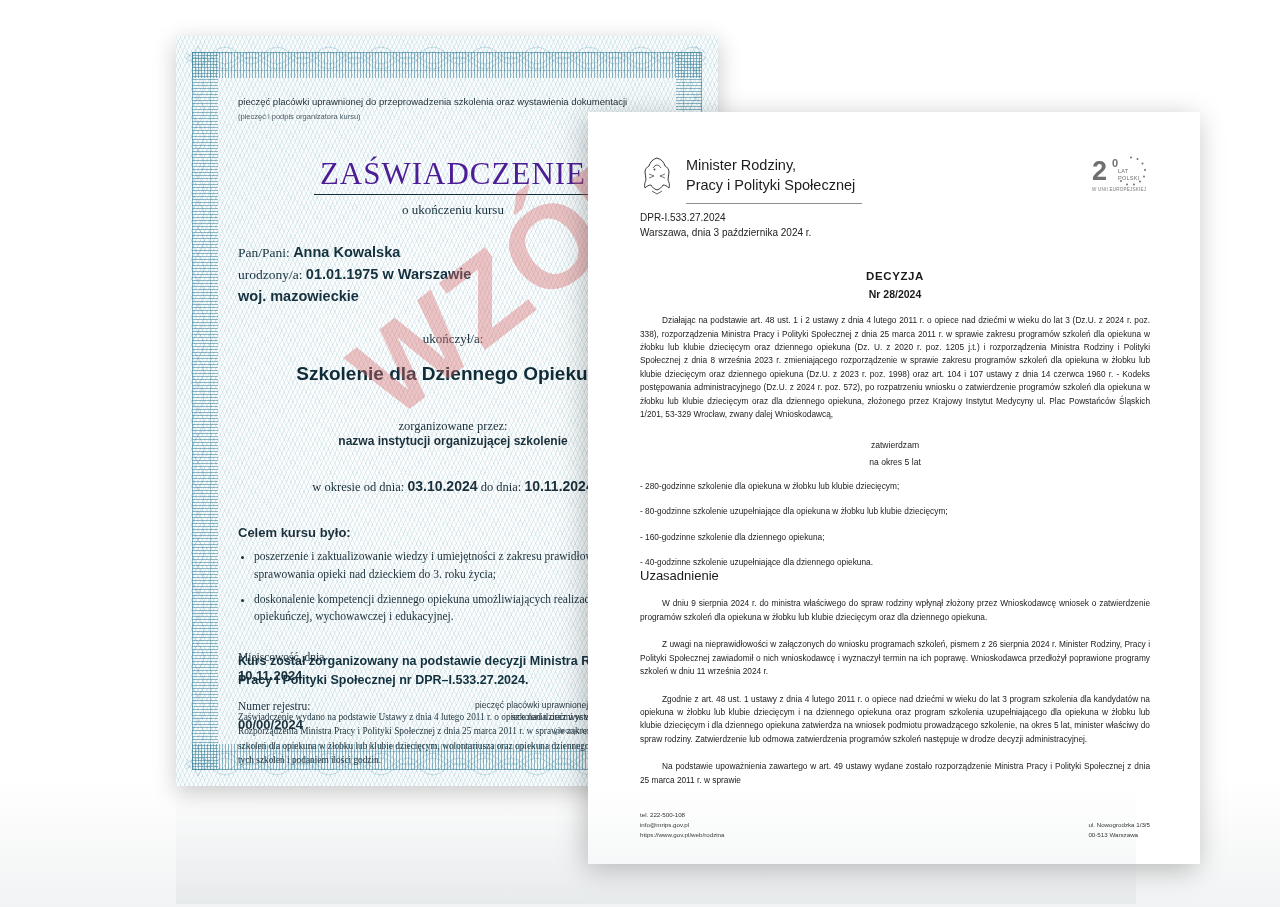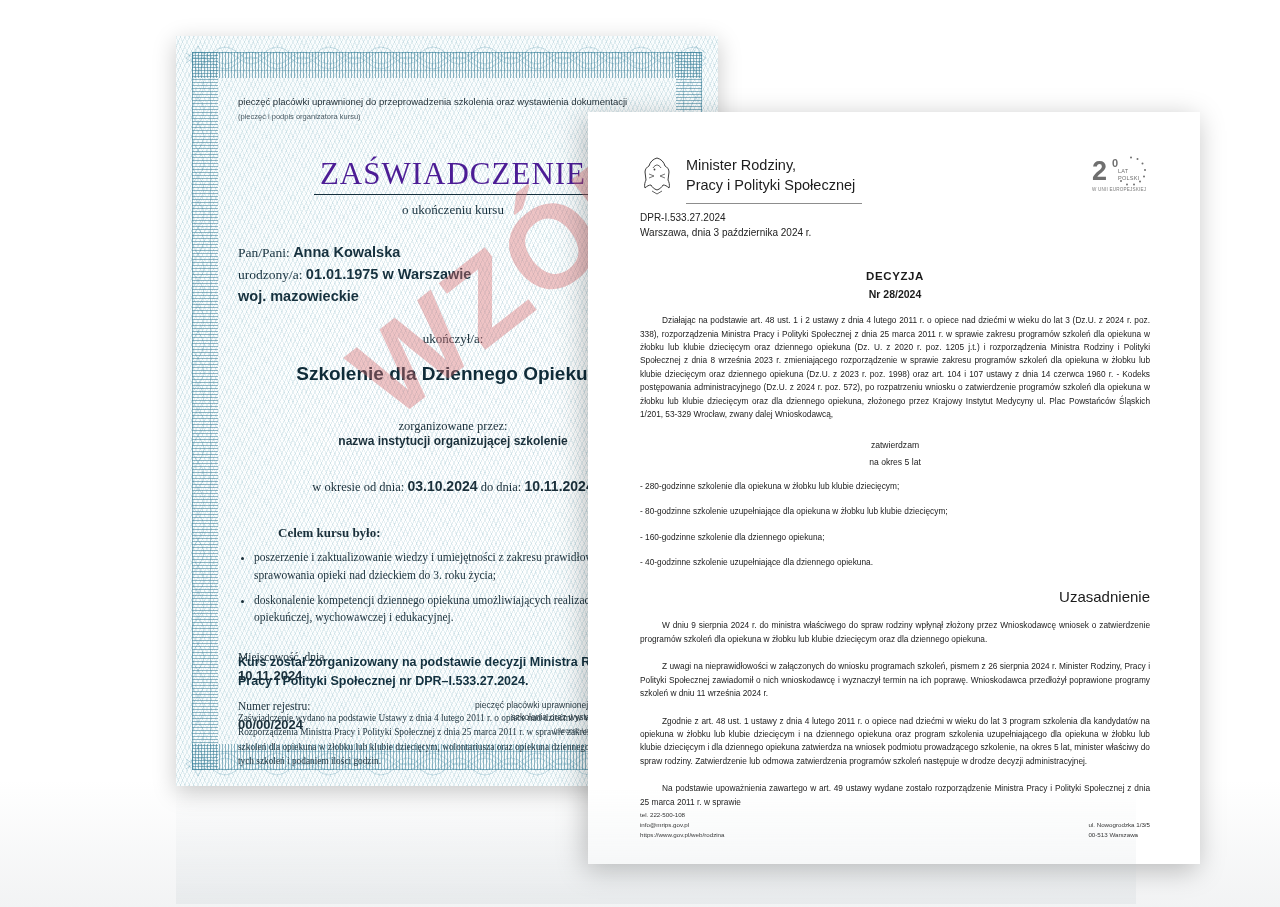--- a/index.html
+++ b/index.html
@@ -162,22 +162,21 @@
     margin-top: 30px;
   }
   .period b {
     font-family: "Liberation Sans", sans-serif;
     font-size: 14px;
   }
   .goal-title {
     margin-top: 30px;
     font-size: 13px;
     font-weight: bold;
-    font-family: Liberation Serif, serif;
-    margin-left: 40px;
+    font-family: Liberation Sans, sans-serif;
   }
   .goal-list {
     margin: 8px 0 0 0;
     padding-left: 16px;
     font-size: 11.5px;
     line-height: 1.55;
   }
   .goal-list li { margin-bottom: 7px; }
   .legal-note {
     margin-top: 26px;
@@ -348,23 +347,22 @@
     margin-top: 18px;
     font-weight: normal;
   }
   .dec-center.sub { margin-top: 7px; }
   .dec-item {
     margin-top: 13px;
     font-size: 8.3px;
     line-height: 1.5;
   }
   .dec-section {
-    text-align: right;
-    margin-top: 20px;
-    font-size: 15px;
+    text-align: left;
+    font-size: 13px;
   }
   .dec-footer {
     position: absolute;
     left: 52px;
     right: 50px;
     bottom: 24px;
     display: flex;
     justify-content: space-between;
     align-items: flex-end;
     font-size: 6.2px;

